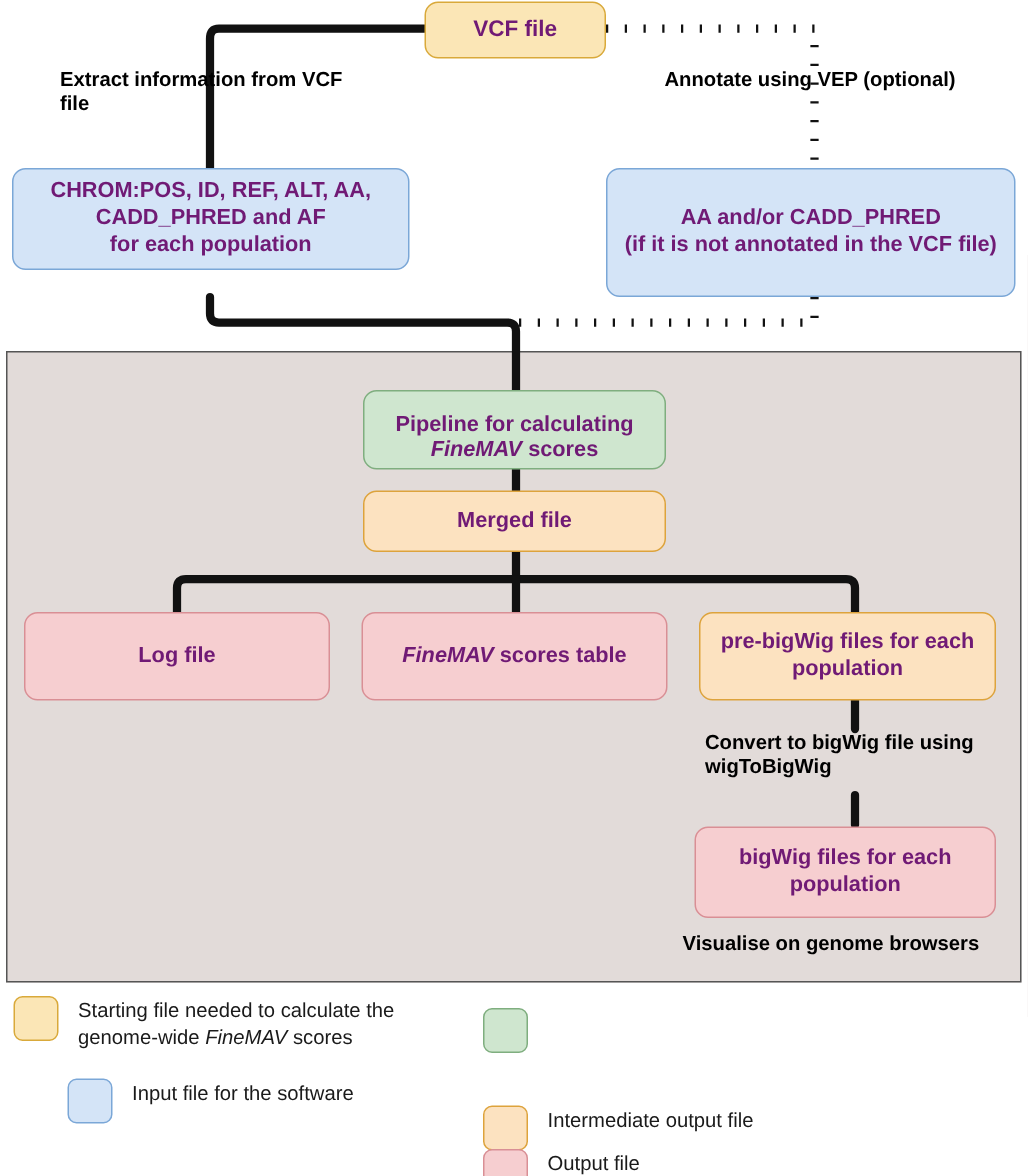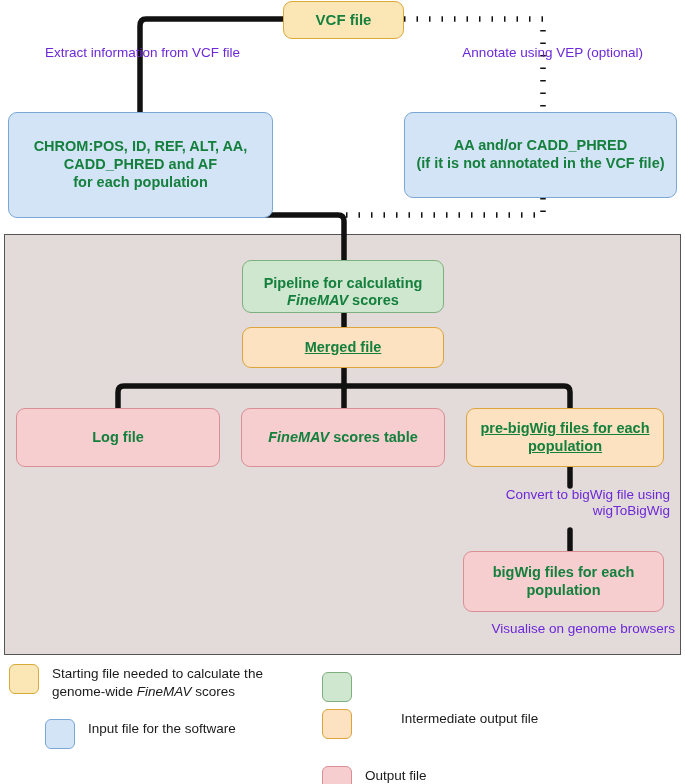--- a/index.html
+++ b/index.html
@@ -42,39 +42,39 @@
     position: absolute;
     box-sizing: border-box;
     border-radius: 9px;
     border-width: 1.4px;
     border-style: solid;
     display: flex;
     align-items: center;
     justify-content: center;
     text-align: center;
     font-weight: bold;
-    color: #15803d;
+    color: #701a75;
     line-height: 1.22;
     padding: 2px 8px;
   }
   .node .ln { display: block; }
 
   .c-start  { background: #fbe6b6; border-color: #d9a93a; }
   .c-input  { background: #d4e4f7; border-color: #7ba7d7; }
   .c-script { background: #cfe6cf; border-color: #7fae7f; align-items: flex-end; }
-  .c-inter  { background: #fce2c0; border-color: #dda33c; text-decoration: underline; }
+  .c-inter  { background: #fce2c0; border-color: #dda33c; }
   .c-output { background: #f6ced0; border-color: #d98f95; }
 
   
   .note {
     position: absolute;
-    text-align: right;
-    color: #6d28d9;
+    text-align: left;
+    color: #000000;
     line-height: 1.22;
-    font-weight: normal;
+    font-weight: bold;
   }
 
   .it { font-style: italic; }
 
   
   .legend {
     position: absolute;
     left: 0;
     top: 658px;
     width: 685px;
@@ -132,21 +132,21 @@
       <path d="M 404 19 L 543 19 L 543 112"></path>
 
       <path d="M 543 198 L 543 215 L 346 215"></path>
     </g>
   </svg>
 
   <div class="node c-start" style="left:283px; top:1px; width:121px; height:38px; font-size:15px;">
     <span>VCF file</span>
   </div>
 
-  <div class="node c-input" style="left:8px; top:112px; width:265px; height:106px; font-size:14.5px;">
+  <div class="node c-input" style="left:8px; top:112px; width:265px; height:68px; font-size:14.5px;">
     <div>
       <span class="ln">CHROM:POS, ID, REF, ALT, AA,</span>
       <span class="ln">CADD_PHRED and AF</span>
       <span class="ln">for each population</span>
     </div>
   </div>
 
   <div class="node c-input" style="left:404px; top:112px; width:273px; height:86px; font-size:14.5px;">
     <div>
       <span class="ln">AA and/or CADD_PHRED</span>
@@ -216,21 +216,21 @@
 
     <div class="legend-item" style="left:9px; top:61px; width:300px;padding-left:36px;">
       <span class="swatch c-input"></span>
       <span class="legend-label">Input file for the software</span>
     </div>
 
     <div class="legend-item" style="left:322px; top:14px; width:330px;">
       <span class="swatch c-script"></span>
     </div>
 
-    <div class="legend-item" style="left:322px; top:51px; width:330px;gap:36px;">
+    <div class="legend-item" style="left:322px; top:79px; width:330px;">
       <span class="swatch c-inter"></span>
       <span class="legend-label">Intermediate output file</span>
     </div>
 
     <div class="legend-item" style="left:322px; top:108px; width:330px;">
       <span class="swatch c-output"></span>
       <span class="legend-label">Output file</span>
     </div>
 
   </div>

